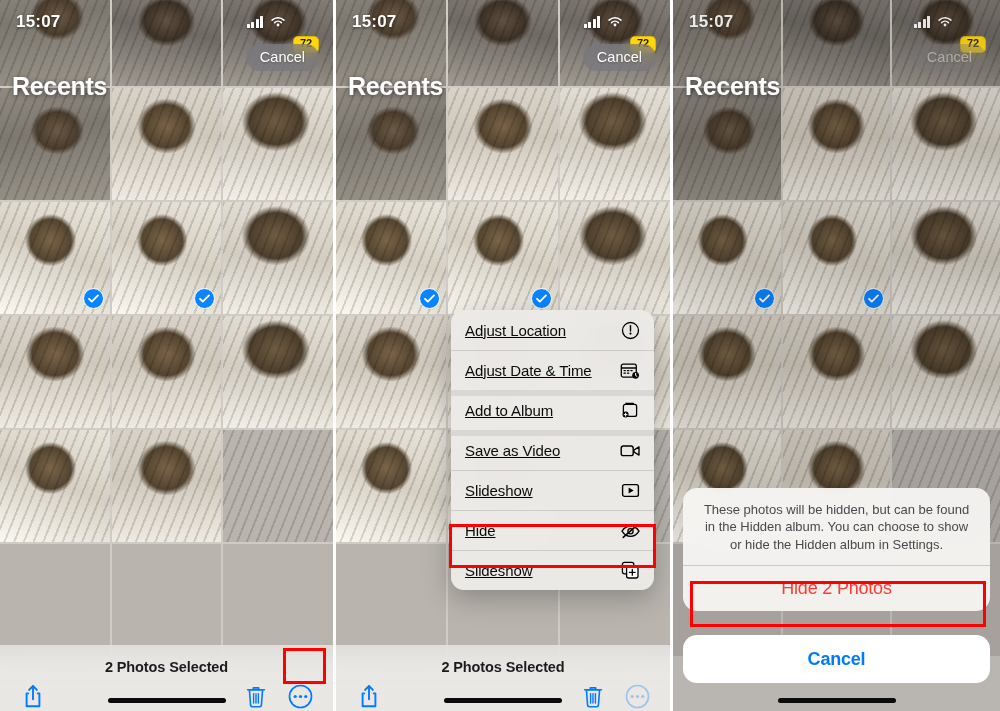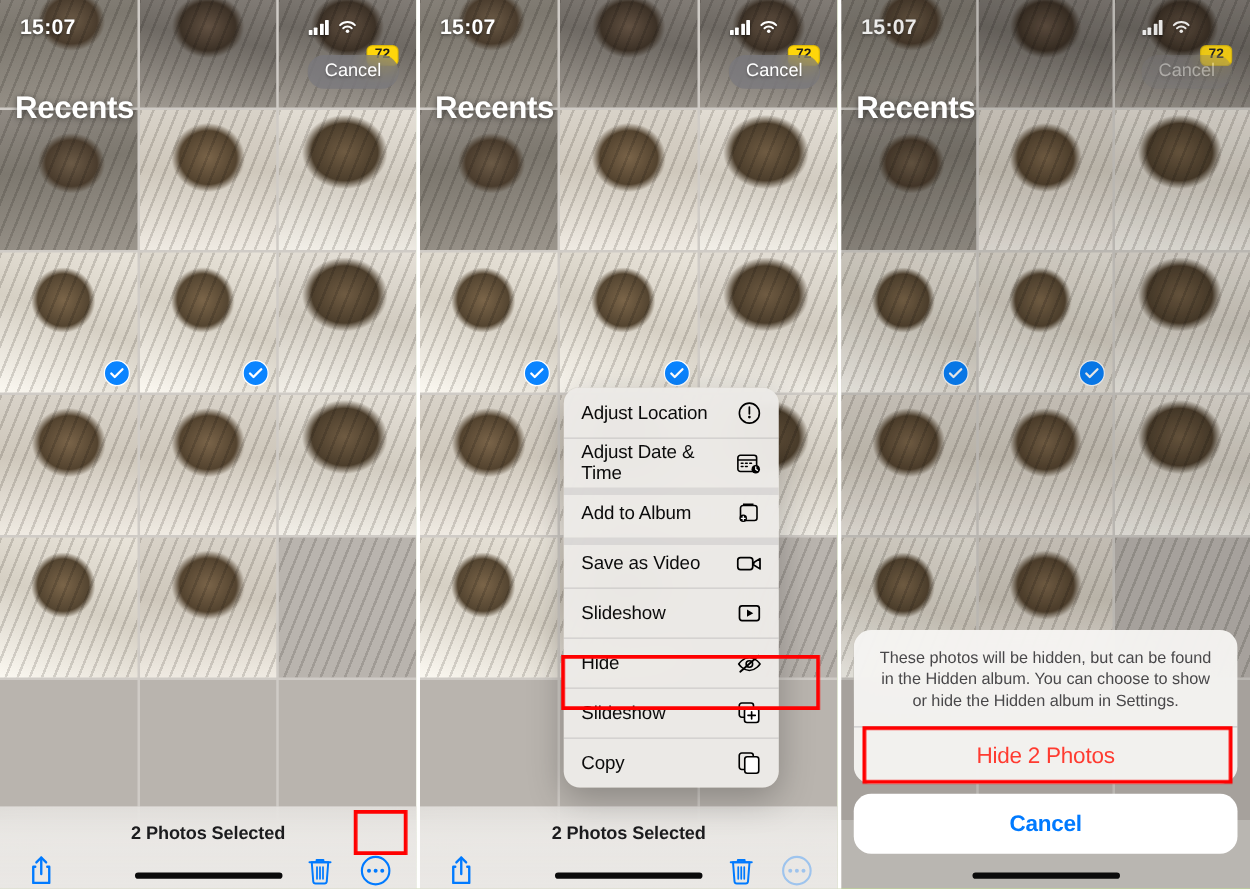--- a/index.html
+++ b/index.html
@@ -151,26 +151,27 @@
   .tb-right { display: flex; align-items: center; gap: 14px; margin-left: auto; }
   .tb-dim { opacity: .32; }
   .home-ind {
     position: absolute; left: 50%; transform: translateX(-50%);
     bottom: 8px; width: 118px; height: 5px; border-radius: 3px; background: #0b0b0b;
   }
 
   
   .ctxmenu {
     position: absolute; z-index: 9;
-    left: 115px; top: 310px; width: 172px;
+    left: 115px; top: 310px; width: 203px;
     background: rgba(236,234,231,.97);
     -webkit-backdrop-filter: blur(22px); backdrop-filter: blur(22px);
     border-radius: 13px;
     box-shadow: 0 8px 28px rgba(0,0,0,.26);
     overflow: hidden;
+    text-decoration: underline;
   }
   .ctx-item {
     height: 40px; display: flex; align-items: center;
     padding: 0 13px 0 14px;
     font-size: 15px; color: #0b0b0b; letter-spacing: -.1px;
     position: relative;
   }
   .ctx-item + .ctx-item::before {
     content: ""; position: absolute; left: 0; right: 0; top: 0;
     height: 1px; background: rgba(60,60,67,.17);
@@ -180,21 +181,21 @@
   .ctx-ico { width: 22px; height: 22px; display: flex; align-items: center; justify-content: center; }
   .ctx-ico svg { display: block; }
 
   
   .sheet {
     position: absolute; z-index: 10; left: 10px; right: 10px; bottom: 28px;
   }
   .sheet-card {
     background: rgba(246,245,243,.94);
     -webkit-backdrop-filter: blur(22px); backdrop-filter: blur(22px);
-    border-radius: 14px; overflow: hidden; margin-bottom: 8px;
+    border-radius: 14px; overflow: hidden; margin-bottom: 24px;
   }
   .sheet-msg {
     padding: 13px 16px 12px;
     font-size: 13px; line-height: 1.33; color: #49484a;
     text-align: center;
   }
   .sheet-destruct {
     border-top: 1px solid rgba(60,60,67,.22);
     height: 46px; display: flex; align-items: center; justify-content: center;
     font-size: 18px; color: #ff3b30; letter-spacing: -.2px;
@@ -498,29 +499,20 @@
       <div class="ctx-item">
         <span class="ctx-label">Slideshow</span>
         <span class="ctx-ico">
           <svg width="19" height="19" viewBox="0 0 19 19">
               <rect x="1.4" y="1.4" width="11.4" height="11.4" rx="2" stroke="#000" stroke-width="1.3" fill="none"></rect>
               <rect x="5.6" y="5.6" width="11.4" height="11.4" rx="2" stroke="#000" stroke-width="1.3" fill="#fff"></rect>
               <path d="M11.3 8.4v5.8M8.4 11.3h5.8" stroke="#000" stroke-width="1.3" stroke-linecap="round"></path>
             </svg>
         </span>
       </div>
-      <div class="ctx-item">
-        <span class="ctx-label">Copy</span>
-        <span class="ctx-ico">
-          <svg width="19" height="19" viewBox="0 0 19 19">
-              <rect x="1.4" y="1.4" width="11.2" height="13.2" rx="2" stroke="#000" stroke-width="1.3" fill="none"></rect>
-              <rect x="5.8" y="4.4" width="11.2" height="13.2" rx="2" stroke="#000" stroke-width="1.3" fill="#fff"></rect>
-            </svg>
-        </span>
-      </div>
     </div>
 
     <div class="toolbar">
       <span class="tb-ico">
         <svg width="20" height="25" viewBox="0 0 20 25">
             <path d="M10 2.2v13" stroke="#007aff" stroke-width="1.9" stroke-linecap="round" fill="none"></path>
             <path d="M6.1 5.9L10 2l3.9 3.9" stroke="#007aff" stroke-width="1.9" fill="none" stroke-linecap="round" stroke-linejoin="round"></path>
             <path d="M5.2 9.4H3.6v12.9h12.8V9.4h-1.6" stroke="#007aff" stroke-width="1.9" fill="none" stroke-linecap="round" stroke-linejoin="round"></path>
           </svg>
       </span>

